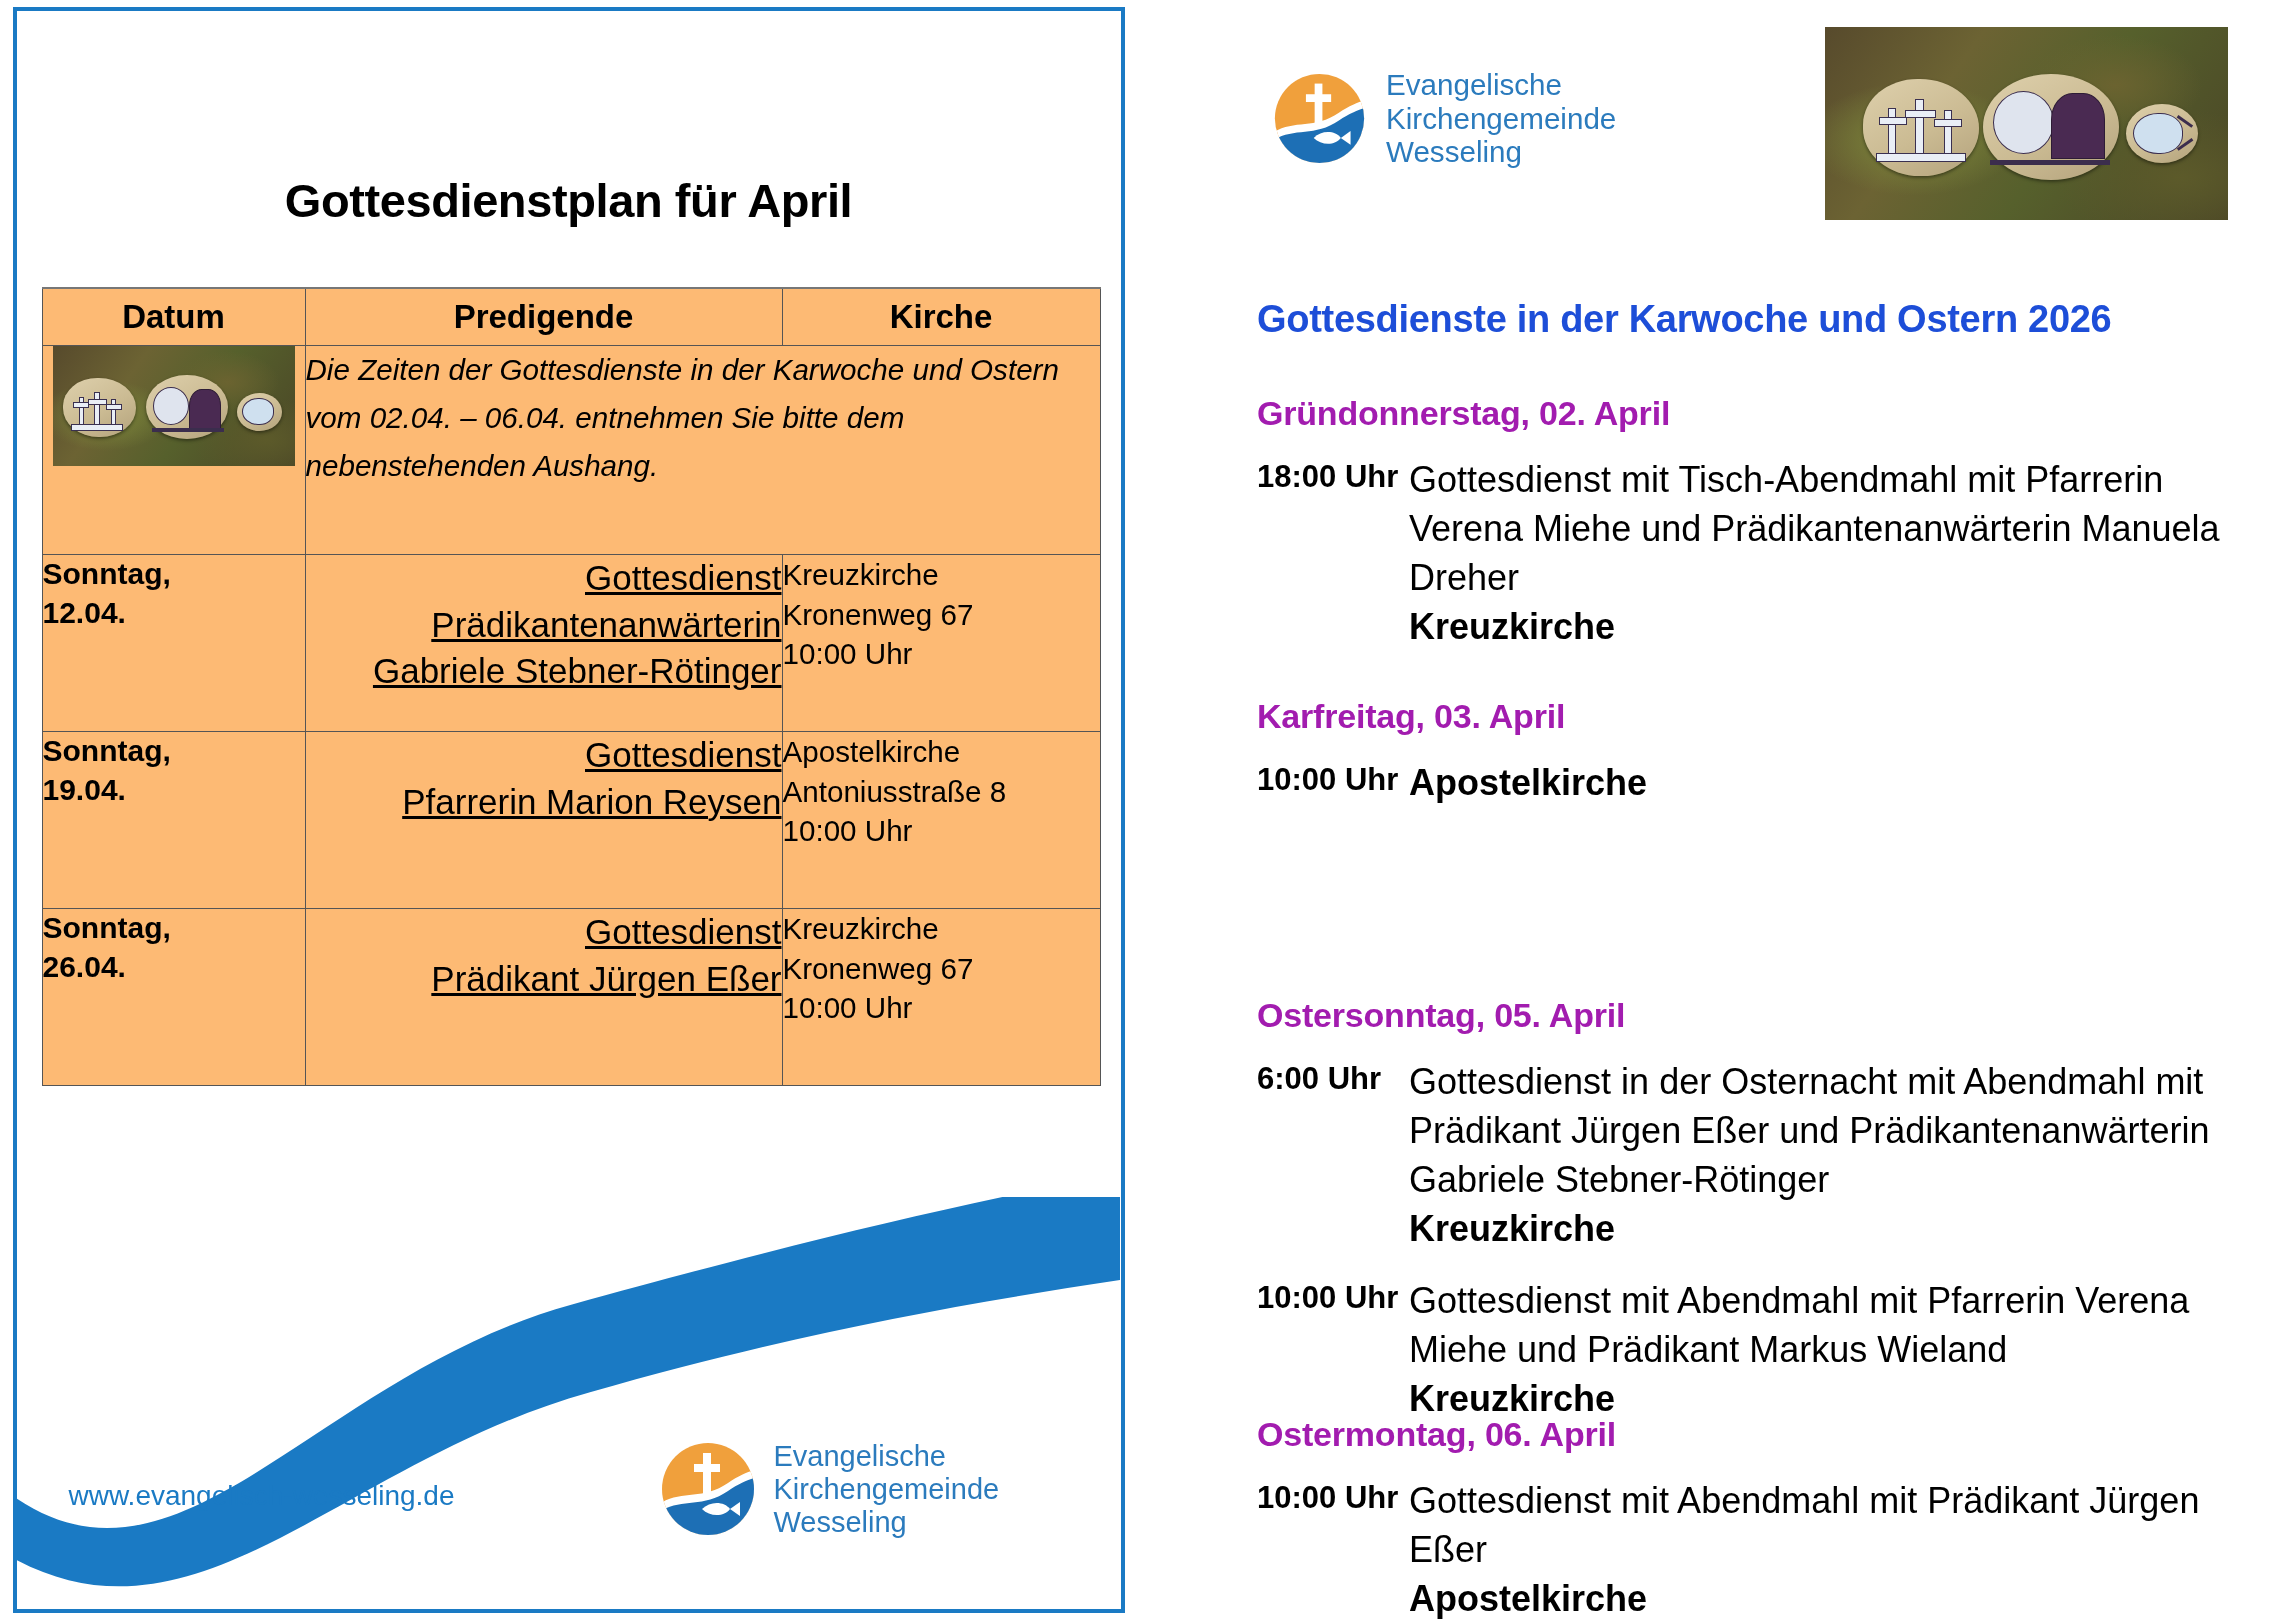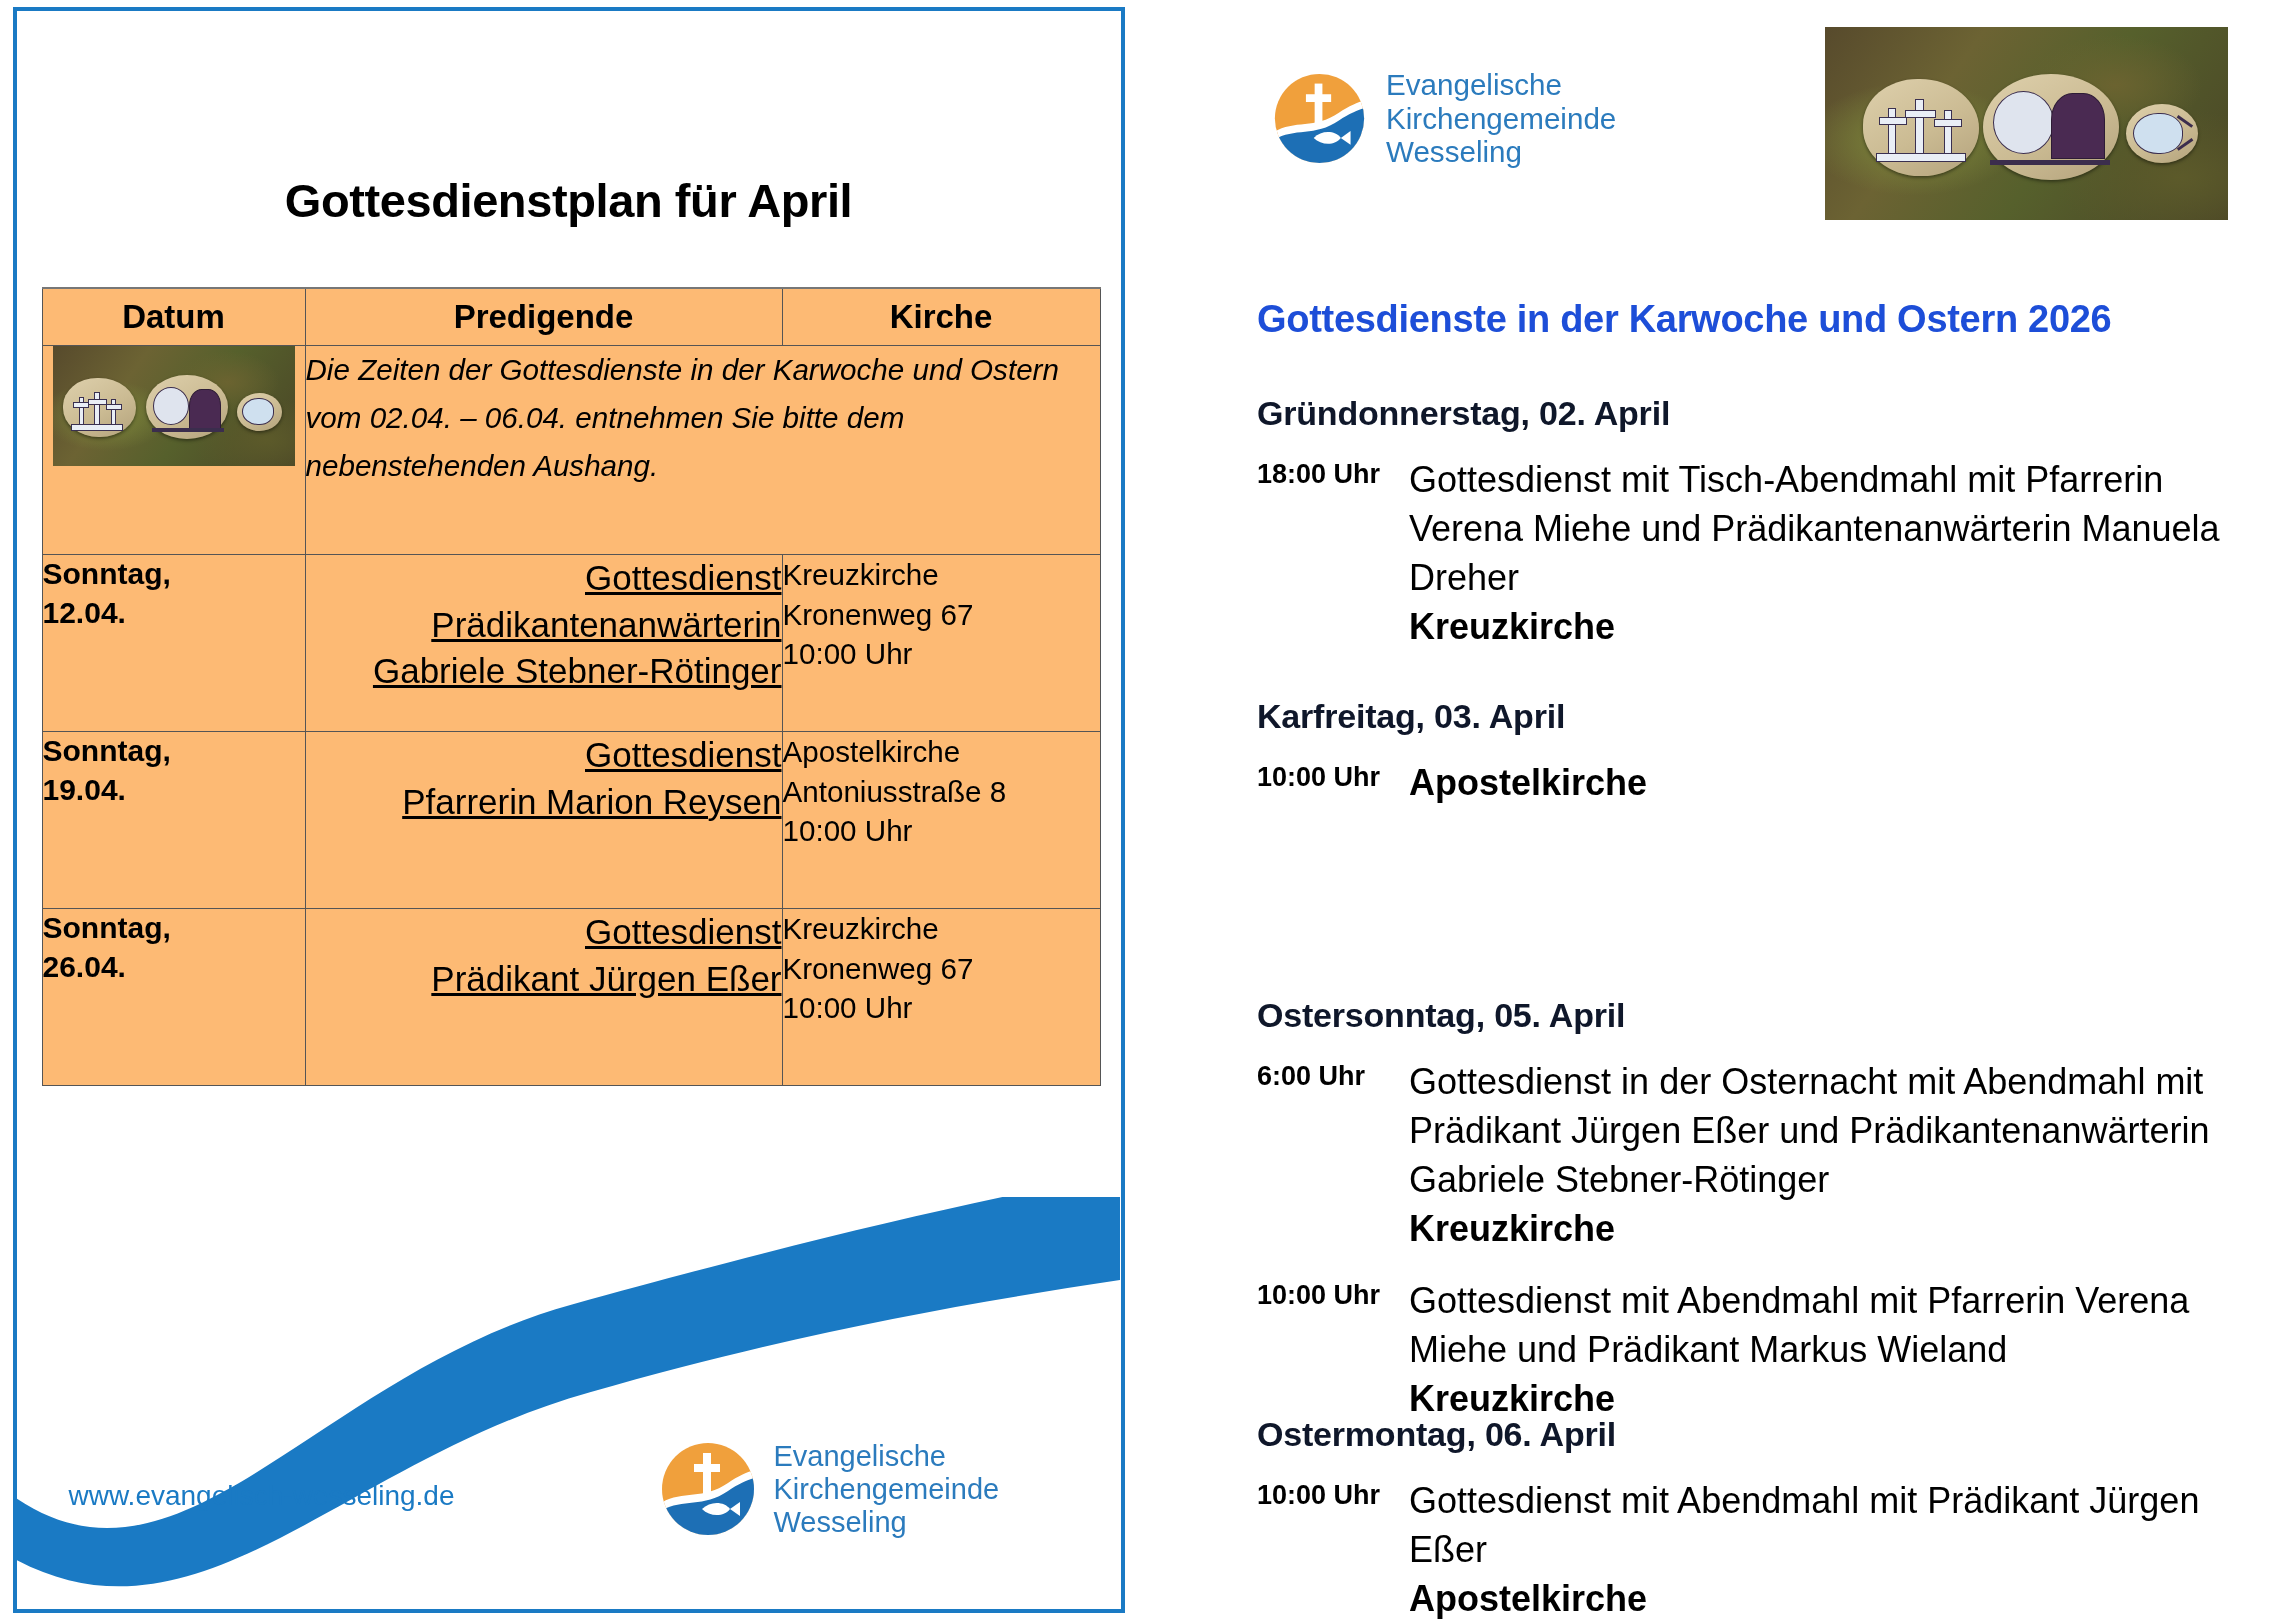--- a/index.html
+++ b/index.html
@@ -211,33 +211,33 @@
     top: 298px;
     font-size: 38px;
     font-weight: bold;
     color: #1d4ed8;
     letter-spacing: -0.3px;
   }
   .day-block { position: absolute; left: 102px; width: 1012px; }
   .day-heading {
     font-size: 34px;
     font-weight: bold;
-    color: #0f172a;
+    color: #a21caf;
     margin: 0 0 23px 0;
     letter-spacing: -0.2px;
   }
   .service {
     display: flex;
     align-items: flex-start;
     margin-bottom: 23px;
   }
   .svc-time {
     flex: none;
     width: 152px;
-    font-size: 27px;
+    font-size: 31px;
     font-weight: bold;
     color: #000;
     line-height: 1.36;
     white-space: nowrap;
   }
   .svc-body {
     font-size: 36px;
     color: #000;
     line-height: 1.36;
   }

